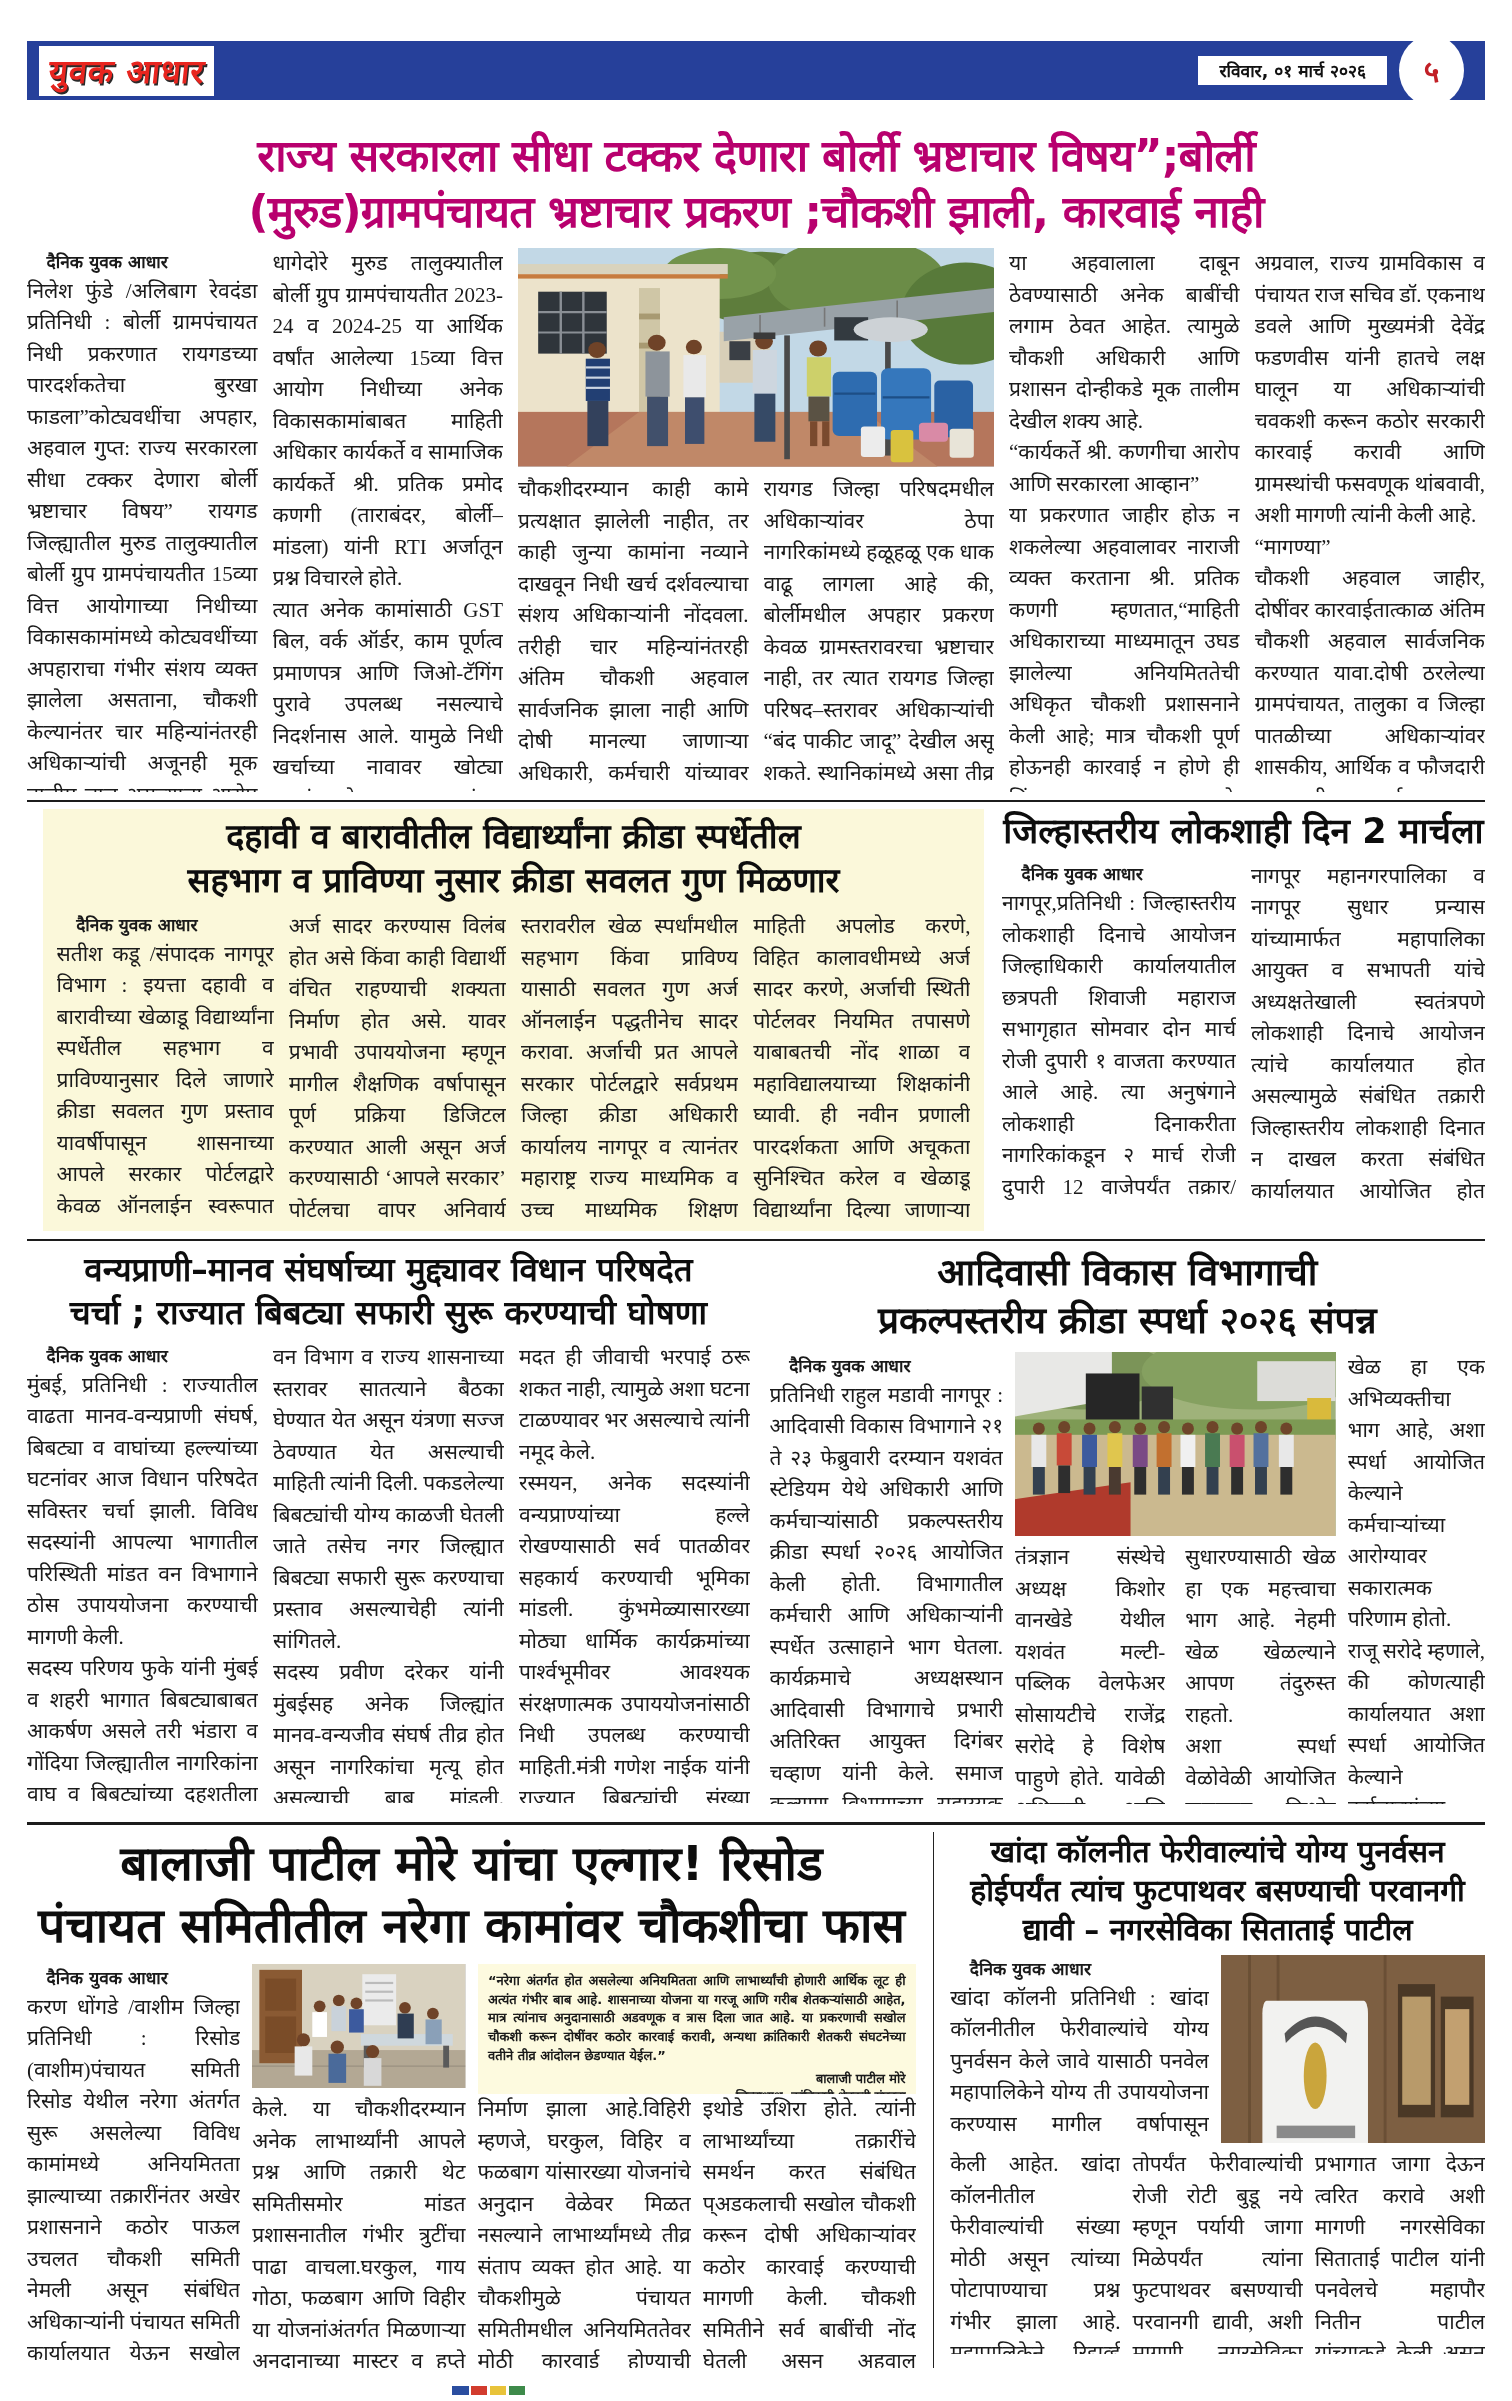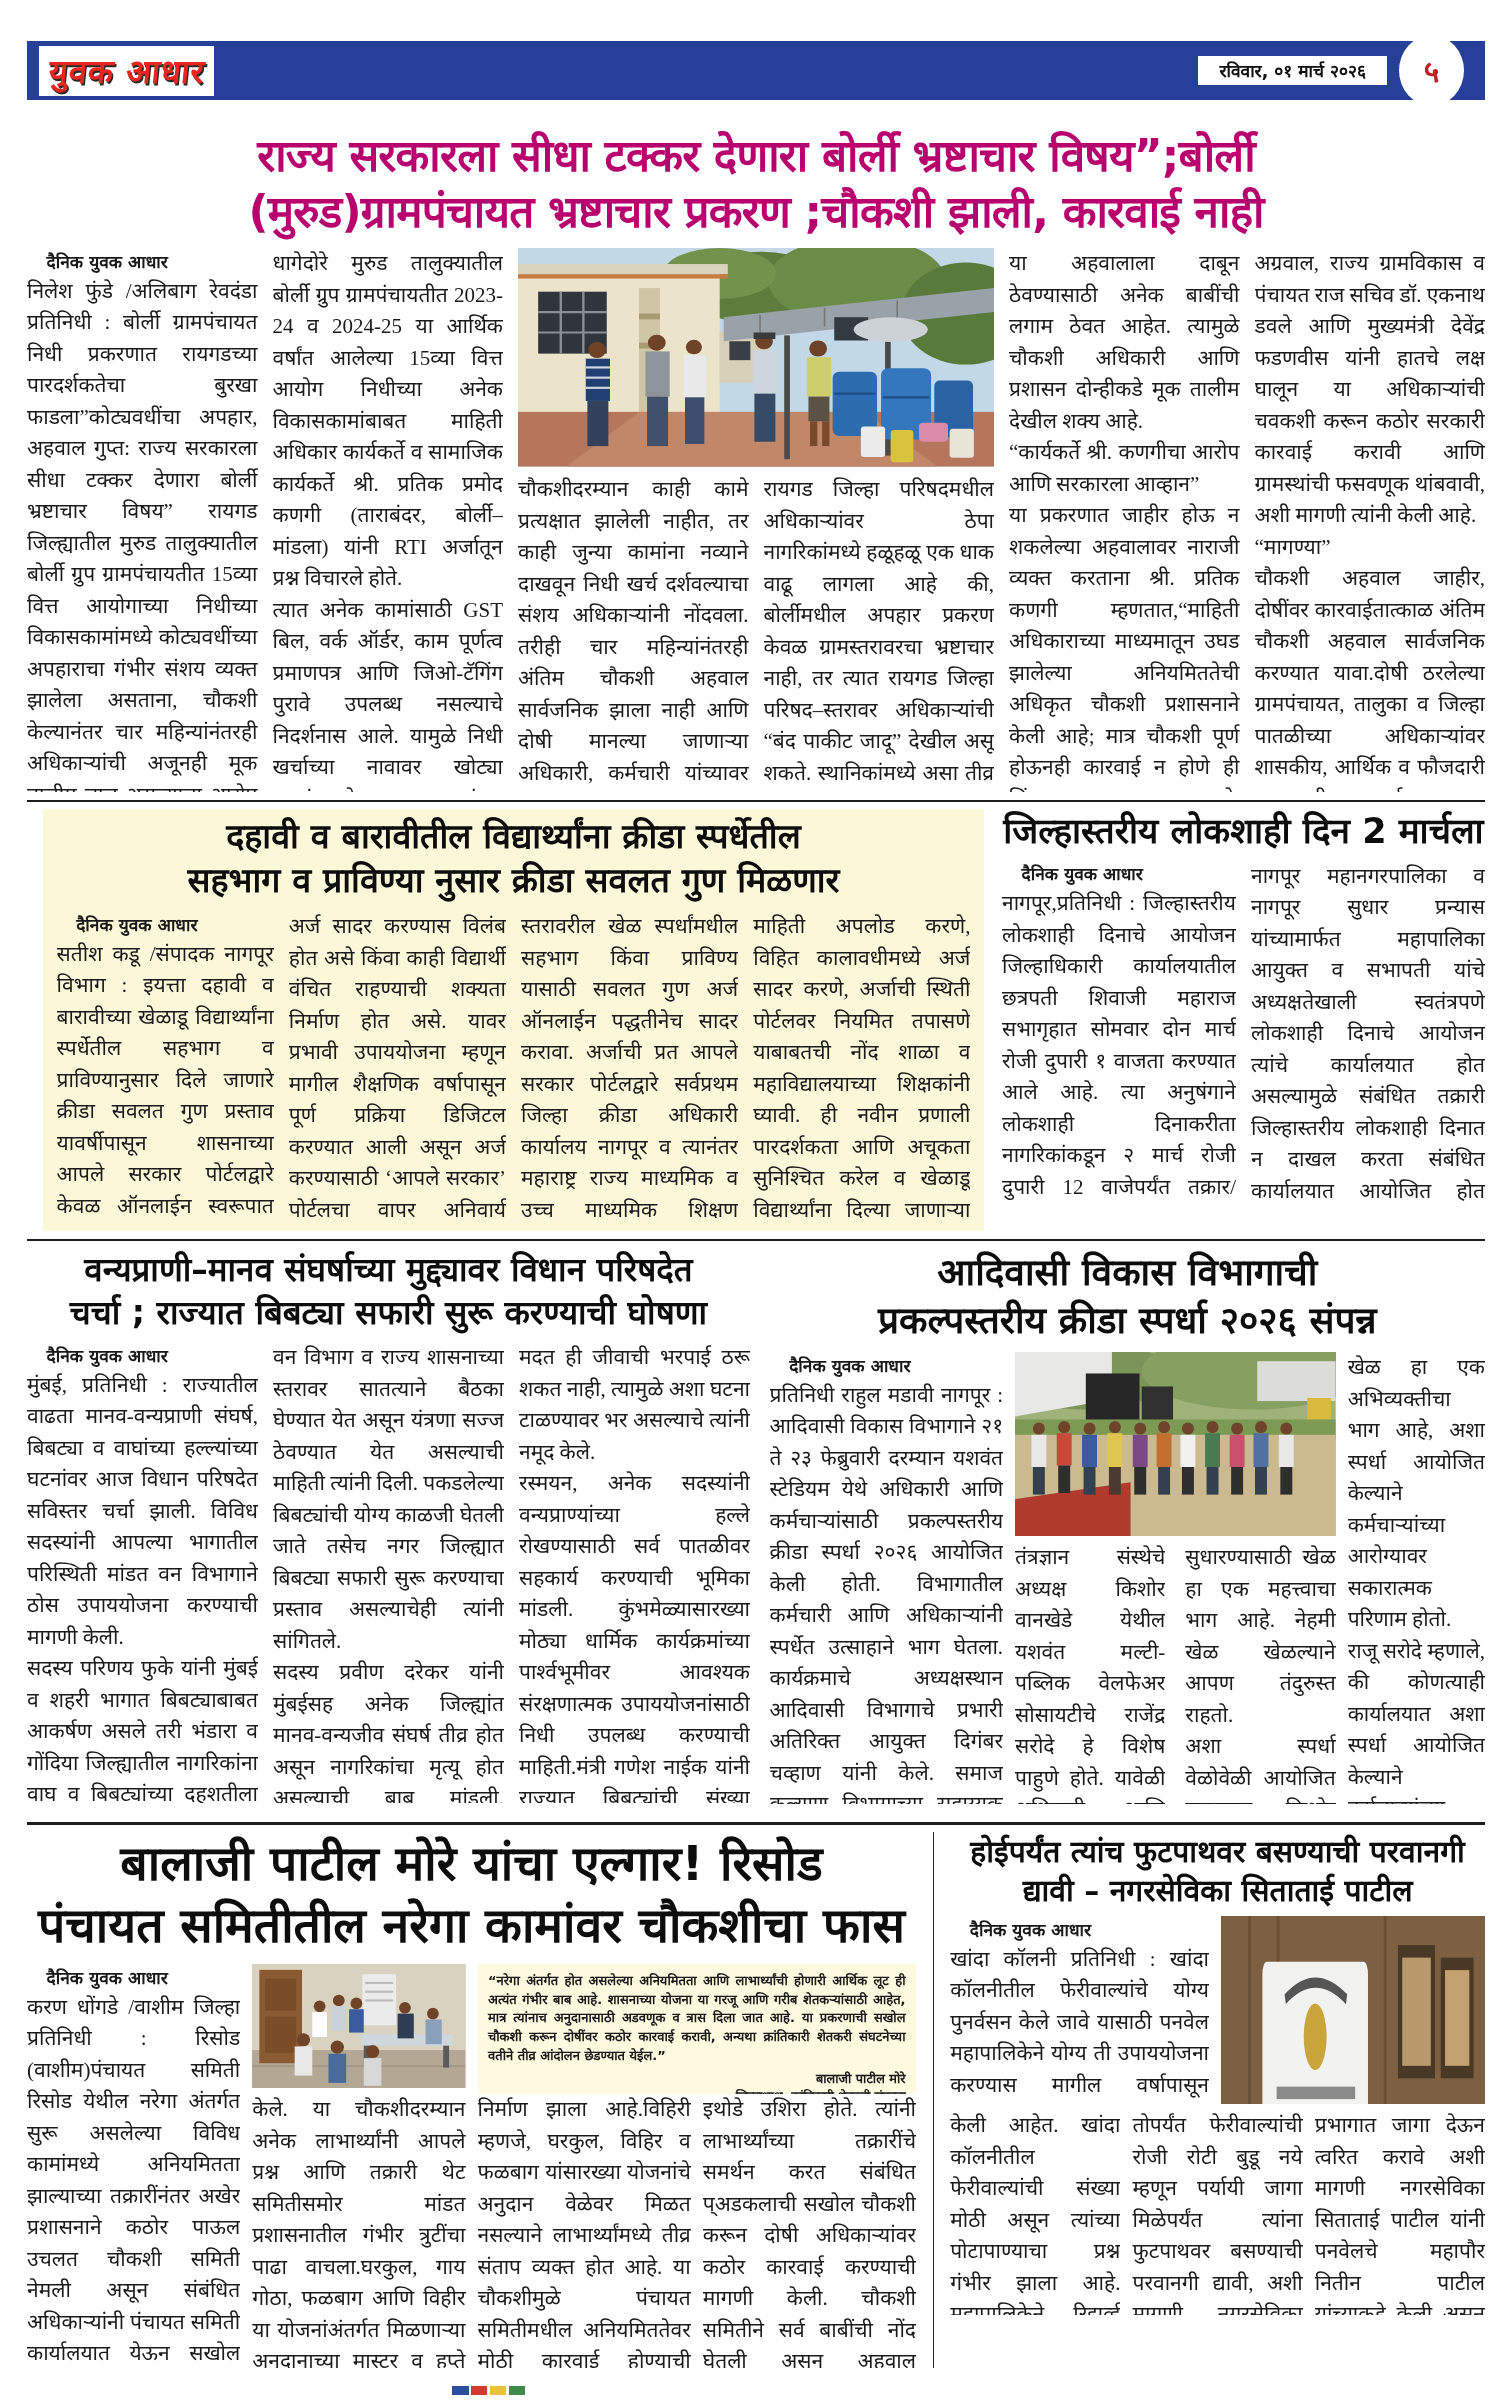--- a/index.html
+++ b/index.html
@@ -393,20 +393,21 @@
           <div class="quote-by">बालाजी पाटील मोरे</div>
           <div class="quote-role">जिल्हाध्यक्ष, क्रांतिकारी शेतकरी संघटना</div>
         </div>
         <div class="bal-d body-text">केले. या चौकशीदरम्यान अनेक लाभार्थ्यांनी आपले प्रश्न आणि तक्रारी थेट समितीसमोर मांडत प्रशासनातील गंभीर त्रुटींचा पाढा वाचला.घरकुल, गाय गोठा, फळबाग आणि विहीर या योजनांअंतर्गत मिळणाऱ्या अनुदानाच्या मास्टर व हप्ते देण्यात मोठ्या प्रमाणात दिरंगाई होत असल्याचे लाभार्थ्यांनी सांगितले. या विलंबामुळे अनेक लाभार्थ्यांना आर्थिक संकटाचा सामना करावा लागत असल्याची व्यथा त्यांनी मांडली. काही प्रकरणांमध्ये लाभार्थ्यांची</div>
         <div class="bal-e body-text">निर्माण झाला आहे.विहिरी म्हणजे, घरकुल, विहिर व फळबाग यांसारख्या योजनांचे अनुदान वेळेवर मिळत नसल्याने लाभार्थ्यांमध्ये तीव्र संताप व्यक्त होत आहे. या चौकशीमुळे पंचायत समितीमधील अनियमिततेवर मोठी कारवाई होण्याची शक्यता वर्तविली जात असून ग्रामीण भागात या चौकशीकडे सर्वांचे लक्ष लागले आहे.</div>
         <div class="bal-f body-text">इथोडे उशिरा होते. त्यांनी लाभार्थ्यांच्या तक्रारींचे समर्थन करत संबंधित प्अडकलाची सखोल चौकशी करून दोषी अधिकाऱ्यांवर कठोर कारवाई करण्याची मागणी केली. चौकशी समितीने सर्व बाबींची नोंद घेतली असून अहवाल वरिष्ठांकडे सादर केला जाणार आहे. या प्रकरणी यंत्रणा कोणती भूमिका घेते याकडे जिल्ह्याचे लक्ष लागले आहे.</div>
       </div>
     </div>
     <div class="kh">
       <div class="sec-headline">
+        <div>खांदा कॉलनीत फेरीवाल्यांचे योग्य पुनर्वसन</div>
         <div>होईपर्यंत त्यांच फुटपाथवर बसण्याची परवानगी</div>
         <div>द्यावी – नगरसेविका सिताताई पाटील</div>
       </div>
       <div class="kh-top">
         <div>
           <div class="credit">दैनिक युवक आधार</div>
           <div class="body-text">खांदा कॉलनी प्रतिनिधी : खांदा कॉलनीतील फेरीवाल्यांचे योग्य पुनर्वसन केले जावे यासाठी पनवेल महापालिकेने योग्य ती उपाययोजना करण्यास मागील वर्षापासून सुरुवात केली आहे. खांदा कॉलनीतील दोन भुखंड पनवेल महापालिकेने रिझर्व्ह केले आहेत त्याचप्रमाणे मच्छी मार्केट व भाजी मार्केट होईल या ठिकाणी जागेची सोय होत आहे. वर्षानुवर्षे जे फुटपाथवर बसून व्यवसाय करत आहेत त्यांची रोजी</div>
         </div>
         <div class="photo">
           <svg viewBox="0 0 370 210" preserveAspectRatio="none">

